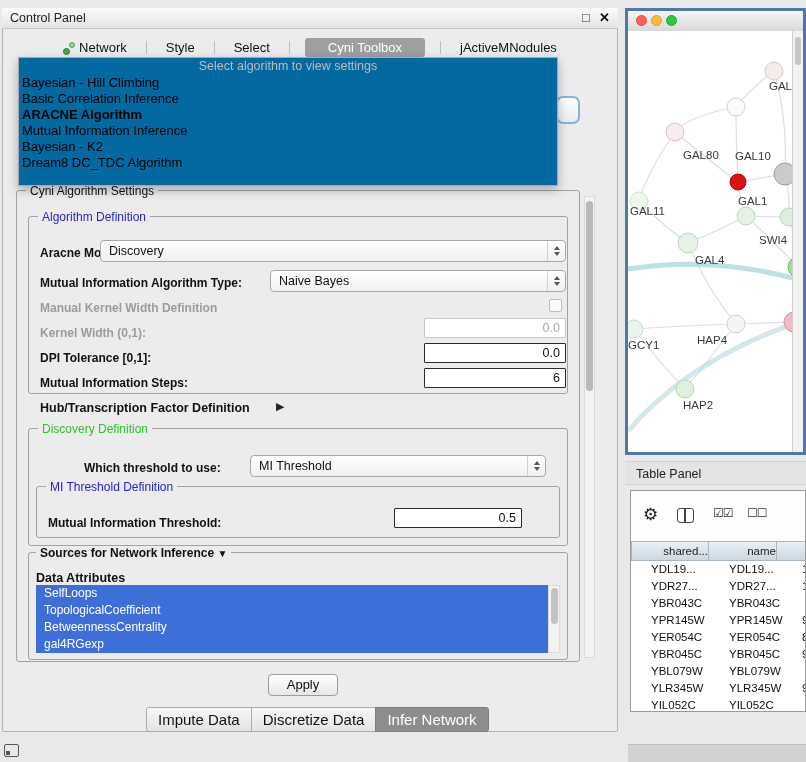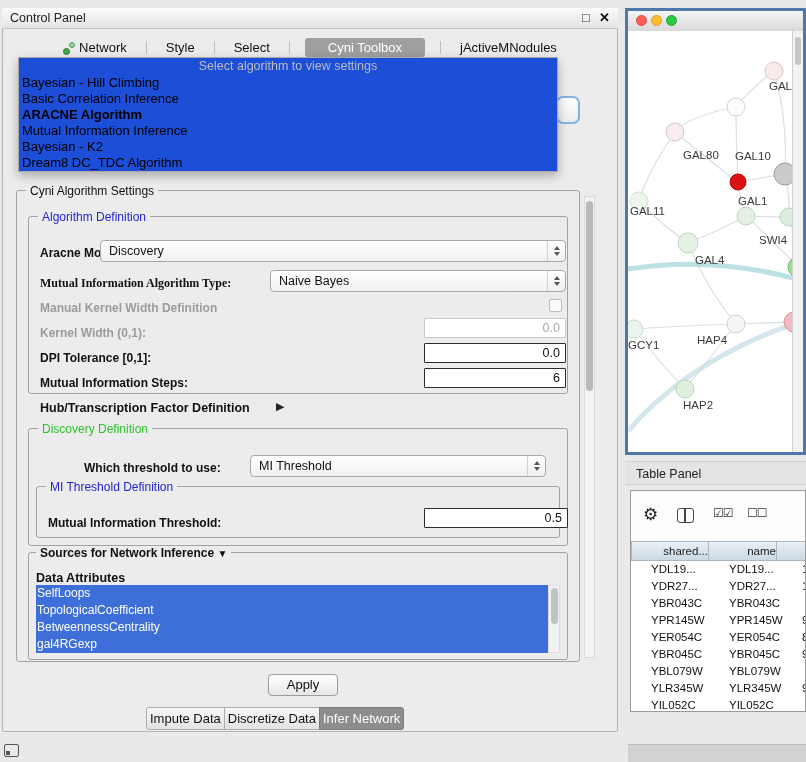--- a/index.html
+++ b/index.html
@@ -15,21 +15,21 @@
   .tabbar{left:2px;top:36px;width:616px;height:23px;display:flex;align-items:center;justify-content:center;gap:9px;}
   .tab{padding:2px 4px;font-size:13px;color:#111;white-space:nowrap;display:flex;align-items:center;}
   .tab.selected{background:#9f9f9f;color:#fff;border-radius:3px;padding:2px 23px;}
   .tab-sep{width:1px;height:13px;background:#bdbdbd;margin:0 6px;}
   .network-tab-icon{position:relative;width:12px;height:12px;display:inline-block;margin-right:4px;}
   .network-tab-icon::before{content:"";position:absolute;left:0;top:6px;width:5px;height:5px;border-radius:50%;background:#3fae49;border:1px solid #2c7d33;}
   .network-tab-icon::after{content:"";position:absolute;right:0;top:0;width:4px;height:4px;border-radius:50%;background:#9fd6a4;border:1px solid #4f9f57;}
   
   .combo-fragment{left:556px;top:96px;width:24px;height:28px;border:2.5px solid #84b1e6;border-radius:7px;background:linear-gradient(#ffffff,#ececec);box-sizing:border-box;}
   
-  .dropdown{left:18px;top:57px;width:540px;height:115px;background:#1d4ed8;border:1px solid #a9a9a9;box-shadow:0 4px 10px rgba(0,0,0,.28);box-sizing:border-box;z-index:40;}
+  .dropdown{left:18px;top:57px;width:540px;height:129px;background:#0369a1;border:1px solid #a9a9a9;box-shadow:0 4px 10px rgba(0,0,0,.28);box-sizing:border-box;z-index:40;}
   .dd-placeholder{height:17px;line-height:17px;text-align:center;color:#bcbcbc;font-size:12.5px;}
   .dd-item{height:16px;line-height:16px;padding-left:3px;font-size:13px;color:#000;}
   .dd-item.selected{font-weight:bold;}
   
   .groupbox{border:1px solid #a2a2a2;border-radius:3px;box-sizing:border-box;}
   .grouptitle{background:#ececec;padding:0 4px;font-size:12px;white-space:nowrap;z-index:5;}
   .gt-blue{color:#2424cf;}
   .gt-green{color:#2ec22e;}
   .flabel{font-size:12px;font-weight:bold;white-space:nowrap;}
   .flabel.disabled{color:#9b9b9b;}
@@ -38,30 +38,30 @@
   .combo .val{flex:1;padding-left:8px;font-size:12.5px;color:#111;}
   .combo .arrows{width:17px;height:100%;display:flex;flex-direction:column;align-items:center;justify-content:center;gap:2px;border-left:1px solid #d2d2d2;}
   .tri-up{width:0;height:0;border-left:3.5px solid transparent;border-right:3.5px solid transparent;border-bottom:4px solid #555;}
   .tri-down{width:0;height:0;border-left:3.5px solid transparent;border-right:3.5px solid transparent;border-top:4px solid #555;}
   
   .tfield{box-sizing:border-box;height:20px;border:1.5px solid #2b2b2b;background:#fff;text-align:right;padding:0 5px;font-size:12.5px;font-family:"Liberation Sans",sans-serif;color:#111;border-radius:1px;}
   .tfield.disabled{border:1px solid #c9c9c9;color:#a8a8a8;}
   .checkbox{width:13px;height:13px;border:1px solid #bdbdbd;border-radius:2px;background:#fafafa;box-sizing:border-box;}
   
   .attr-list{left:36px;top:585px;width:512px;height:68px;background:#fff;overflow:hidden;}
-  .attr-item{height:17px;line-height:17px;background:#3e6fd9;color:#fff;font-size:12px;padding-left:1px;}
+  .attr-item{height:17px;line-height:17px;background:#3e6fd9;color:#fff;font-size:12px;padding-left:8px;}
   .list-scrollbar{left:548px;top:585px;width:12px;height:68px;background:#f2f2f2;border:1px solid #dcdcdc;box-sizing:border-box;}
   .list-thumb{margin:2px auto;width:7px;height:36px;background:#c2c2c2;border-radius:4px;}
   
   .set-scrollbar{left:584px;top:196px;width:11px;height:462px;background:#f3f3f3;border:1px solid #dadada;box-sizing:border-box;}
   .set-thumb{margin:4px auto 0;width:7px;height:190px;background:#b9b9b9;border-radius:4px;}
   
   .apply-btn{left:268px;top:674px;width:70px;height:22px;background:linear-gradient(#ffffff,#e7e7e7);border:1px solid #9c9c9c;border-radius:4px;text-align:center;line-height:20px;font-size:13px;box-sizing:border-box;}
   .btabs{left:147px;top:707px;display:flex;}
-  .btab{border:1px solid #adadad;background:linear-gradient(#f7f7f7,#e3e3e3);padding:3px 3px;font-size:13px;margin-left:-1px;white-space:nowrap;text-align:right;}
+  .btab{border:1px solid #adadad;background:linear-gradient(#f7f7f7,#e3e3e3);padding:3px 11px;font-size:15px;margin-left:-1px;white-space:nowrap;text-align:right;}
   .btab:first-child{border-radius:3px 0 0 3px;}
   .btab:last-child{border-radius:0 3px 3px 0;}
   .btab.selected{background:#8d8d8d;color:#fff;border-color:#7d7d7d;}
   
   .netwin{left:625px;top:8px;width:181px;height:447px;border:3px solid #4d78a8;background:#fff;box-sizing:border-box;overflow:hidden;}
   .nw-titlebar{position:absolute;left:0;top:0;right:0;height:20px;background:linear-gradient(#f5f5f5,#d9d9d9);border-bottom:1px solid #bcbcbc;}
   .tlight{position:absolute;top:4px;width:11px;height:11px;border-radius:50%;box-sizing:border-box;}
   .tl-red{left:8px;background:#ff5f57;border:1px solid #d94a43;}
   .tl-yellow{left:23px;background:#febd2e;border:1px solid #d8a027;}
   .tl-green{left:38px;background:#2ac840;border:1px solid #24a635;}
@@ -143,21 +143,21 @@
 
   <div class="abs flabel" style="left:40px;top:246px;">Aracne Mode:</div>
   <div class="abs combo" style="left:100px;top:240px;width:466px;">
     <span class="val">Discovery</span>
     <span class="arrows">
         <span class="tri-up"></span>
         <span class="tri-down"></span>
       </span>
   </div>
 
-  <div class="abs flabel" style="left:40px;top:276px;font-family:Liberation Serif, serif;">Mutual Information Algorithm Type:</div>
+  <div class="abs flabel" style="left:40px;top:276px;">Mutual Information Algorithm Type:</div>
   <div class="abs combo" style="left:270px;top:270px;width:296px;">
     <span class="val">Naive Bayes</span>
     <span class="arrows">
         <span class="tri-up"></span>
         <span class="tri-down"></span>
       </span>
   </div>
 
   <div class="abs flabel disabled" style="left:40px;top:301px;">Manual Kernel Width Definition</div>
   <div class="abs checkbox" style="left:549px;top:299px;"></div>
@@ -183,21 +183,21 @@
     <span class="arrows">
         <span class="tri-up"></span>
         <span class="tri-down"></span>
       </span>
   </div>
 
   <div class="abs groupbox" style="left:36px;top:486px;width:524px;height:52px;"></div>
   <div class="abs grouptitle gt-blue" style="left:46px;top:480px;">MI Threshold Definition</div>
 
   <div class="abs flabel" style="left:48px;top:516px;">Mutual Information Threshold:</div>
-  <input class="abs tfield" style="left: 424px; top: 508px; width: 144px;" value="0.5">
+  <input class="abs tfield" style="left: 394px; top: 508px; width: 128px;" value="0.5">
 
   <div class="abs groupbox" style="left:28px;top:552px;width:540px;height:108px;"></div>
   <div class="abs grouptitle" style="left:36px;top:546px;font-weight:bold;">
     <span>Sources for Network Inference</span>
     <span style="font-size:10px;">▼</span>
   </div>
   <div class="abs flabel" style="left:36px;top:571px;font-size:12.5px;">Data Attributes</div>
 
   <div class="abs attr-list">
     <div class="attr-item">SelfLoops</div>

